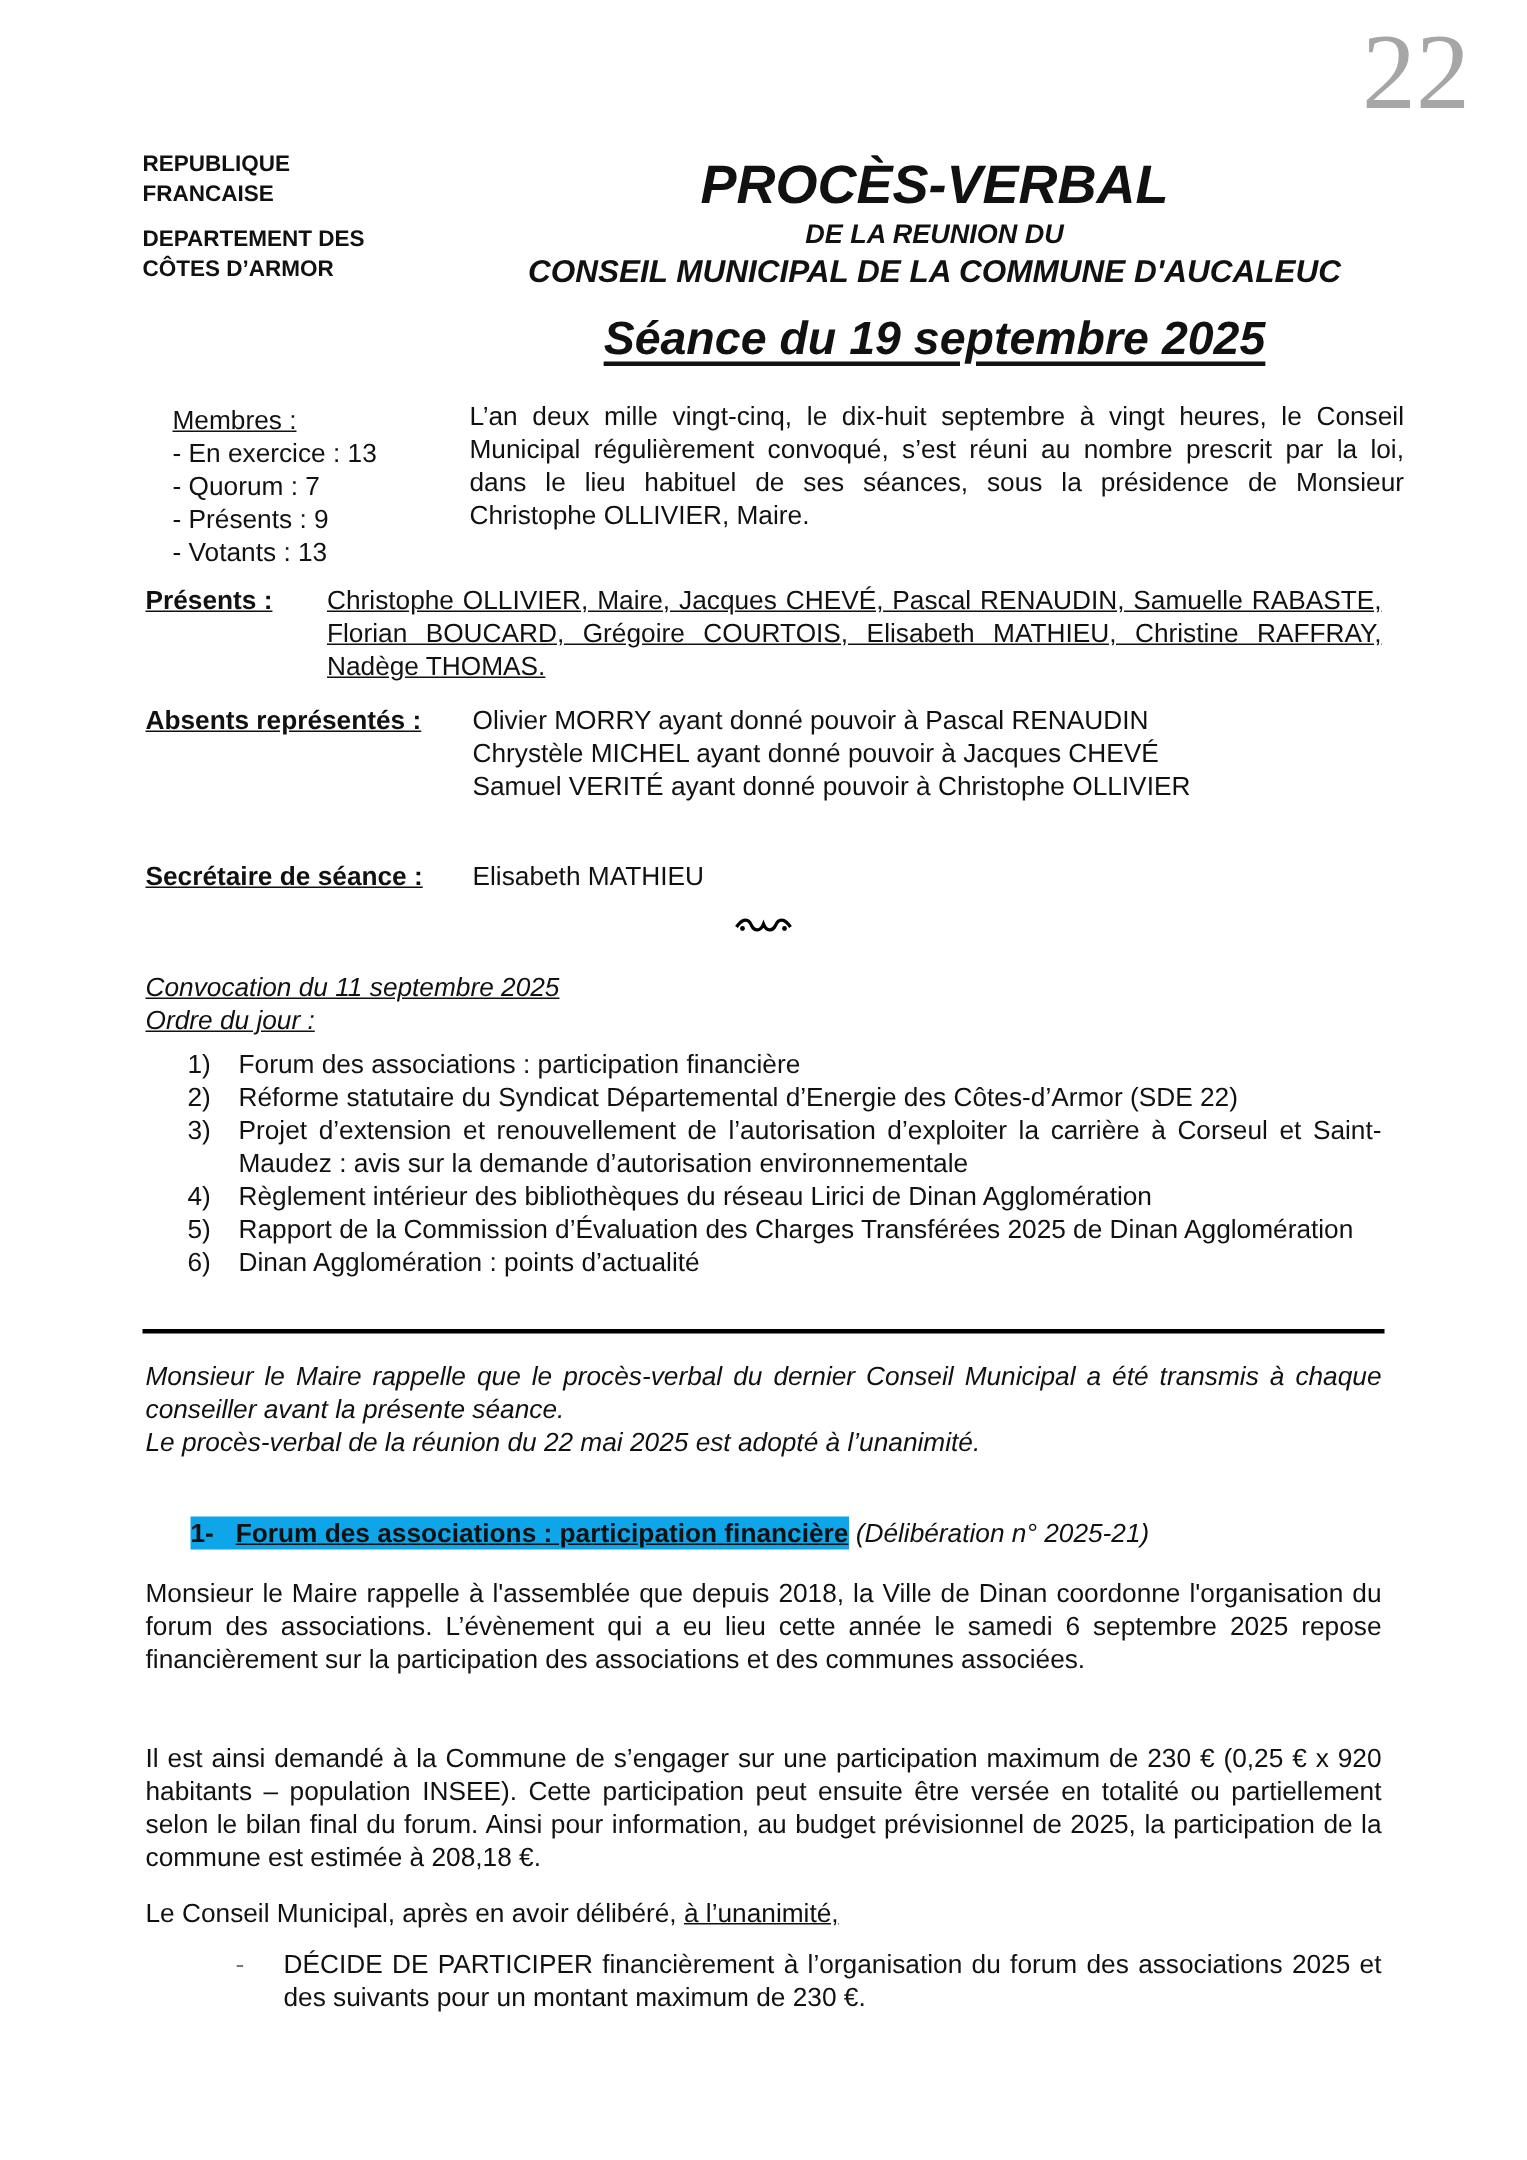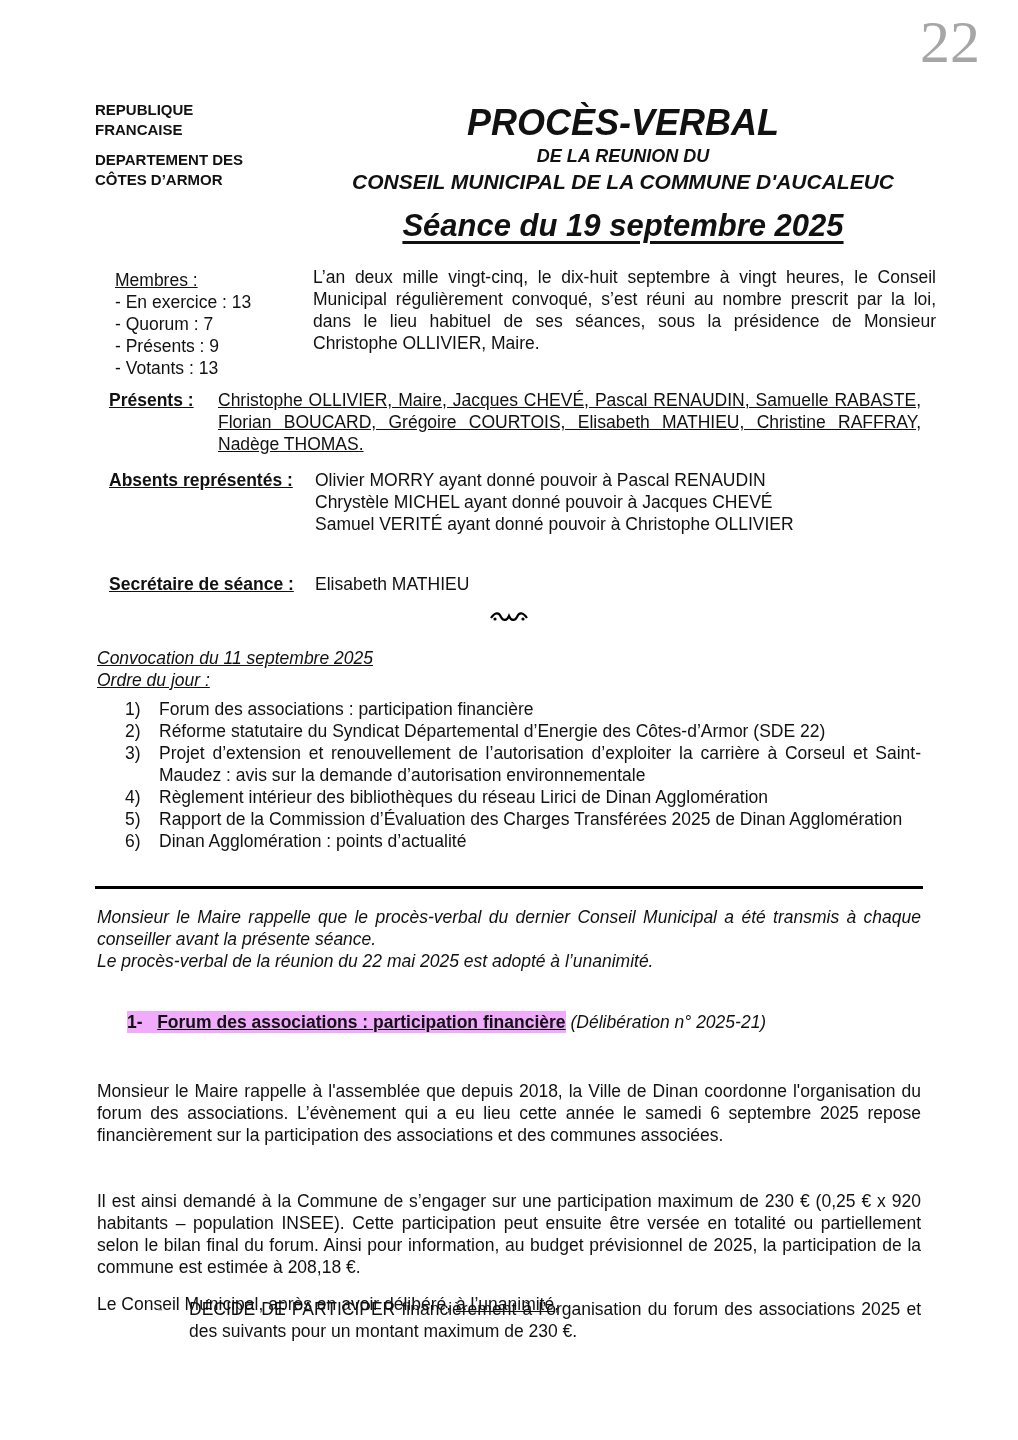--- a/index.html
+++ b/index.html
@@ -3,52 +3,52 @@
 <meta charset="utf-8">
 <style>
   html, body { margin: 0; padding: 0; background: #ffffff; }
   body {
     width: 1018px; height: 1440px; position: relative; overflow: hidden;
     font-family: "Liberation Sans", sans-serif; color: #111;
   }
   .abs { position: absolute; }
   .page-num {
     right: 38px; top: 12px; font-family: "Liberation Serif", serif;
-    font-size: 60px; color: #a6a6a6; line-height: 1;
+    font-size: 72px; color: #a6a6a6; line-height: 1;
   }
   .left-head { left: 95px; font-weight: bold; font-size: 15px; line-height: 20px; }
   .title { left: 288px; width: 670px; text-align: center; font-weight: bold; font-style: italic; }
   .t1 { top: 102px; font-size: 36px; }
   .t2 { top: 146px; font-size: 18px; }
   .t3 { top: 170px; font-size: 21px; }
   .t4 { top: 208px; font-size: 31px; }
   .t4 span { text-decoration: underline; text-decoration-thickness: 3px; text-underline-offset: 5px; }
   .txt { font-size: 17.5px; line-height: 22px; }
   .members { left: 95px; top: 269px; margin-left: 20px; }
   .members div { height: 22px; }
   .ul { text-decoration: underline; }
   .b { font-weight: normal; }
   .i { font-style: italic; }
   .intro { left: 313px; top: 266px; width: 623px; text-align: justify; }
-  .label { left: 97px; font-weight: bold; text-decoration: underline; margin-left: 12px; }
+  .label { left: 97px; font-weight: bold; text-decoration: underline; }
   .presents-names { left: 218px; top: 389px; width: 703px; text-align: justify; text-decoration: underline; }
   .absents { left: 315px; top: 469px; }
   .sec { left: 315px; top: 573px; }
   .ornament { left: 489px; top: 610px; font-size: 16px; }
   .convoc { left: 97px; top: 647px; }
   .agenda { left: 125px; top: 698px; width: 796px; }
   .agenda .item { display: flex; text-align: justify; }
   .agenda .num { width: 34px; flex: none; }
   .agenda .txt-it { flex: 1; }
   .hr { left: 95px; top: 886px; width: 828px; height: 3px; background: #000; }
   .recall { left: 97px; top: 906px; width: 824px; text-align: justify; }
   .section-head { left: 127px; top: 1012px; font-size: 17.5px; }
-  .section-head .hl { background: #f0abfc; font-weight: bold; padding: 1px 0; }
+  .section-head .hl { background: #0ea5e9; font-weight: bold; padding: 1px 0; }
   .section-head .hl .u { text-decoration: underline; }
-  .para { left: 97px; width: 824px; text-align: justify; margin-top: 29px; }
+  .para { left: 97px; width: 824px; text-align: justify; }
   .decision { left: 189px; top: 1298px; width: 732px; text-align: justify; }
   .dash { left: 157px; top: 1298px; color: #777; }
 </style>
 </head>
 <body>
 
 <div class="abs page-num">22</div>
 
 <div class="abs left-head" style="top:100px">
   <div>REPUBLIQUE</div>

